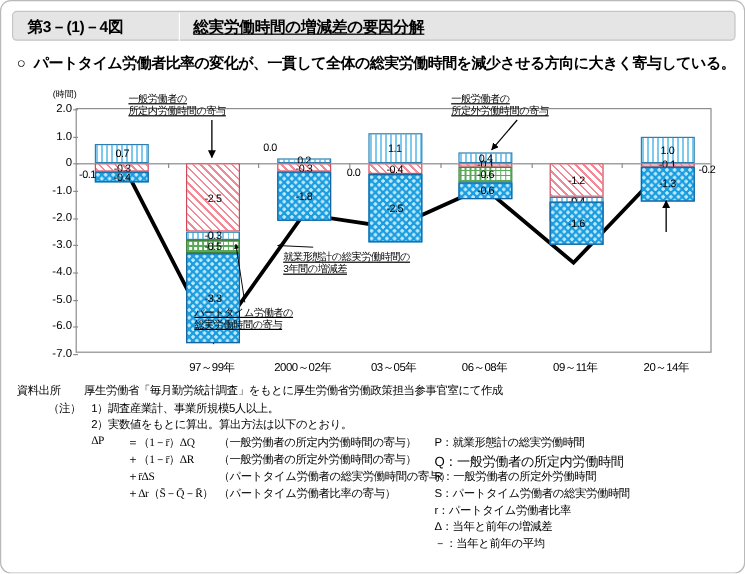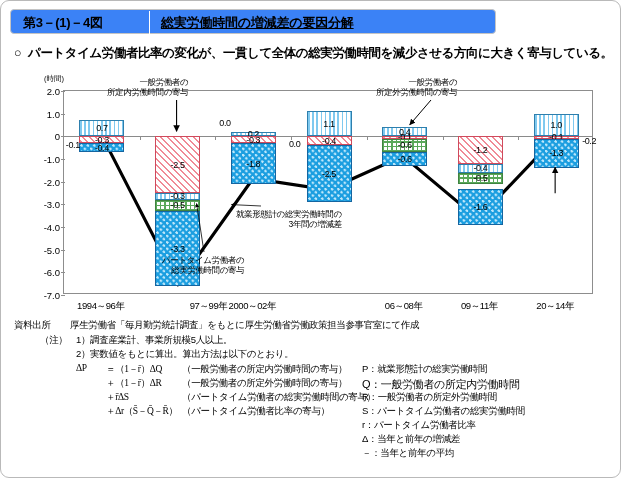--- a/index.html
+++ b/index.html
@@ -13,22 +13,22 @@
     position:relative;width:621px;height:478px;
     background:#ffffff;
     border:1px solid #b9b9b9;
     border-radius:9px;
     box-sizing:border-box;
     overflow:hidden;
   }
 
   
   #hdr{
-    position:absolute;left:9px;top:8px;width:486px;height:25px;
-    background:#3b82f6;
+    position:absolute;left:9px;top:8px;width:603px;height:25px;
+    background:#e5e5e5;
     border:1px solid #c4c4c4;
     border-radius:4px;
     box-sizing:border-box;
   }
   #hdr-num{
     position:absolute;left:12px;top:4px;
     font-size:13px;font-weight:bold;color:#000;
     letter-spacing:-0.3px;white-space:nowrap;
   }
   #hdr-sep{
@@ -131,22 +131,22 @@
     position:absolute;font-size:9px;color:#000;
     letter-spacing:-0.4px;white-space:nowrap;
   }
 
   
   #lineSvg{position:absolute;left:0;top:0;width:100%;height:100%;overflow:visible;}
 
   
   .anno{
     position:absolute;font-size:8.5px;color:#000;
-    line-height:1.22;text-align:right;
-    letter-spacing:-0.4px;white-space:nowrap;
+    line-height:1.22;text-align:left;
+    letter-spacing:-0.4px;white-space:nowrap;text-decoration:underline;
   }
 
   
   #notes{position:absolute;left:13px;top:318px;width:600px;}
   .nrow{position:absolute;font-size:9.5px;color:#000;letter-spacing:-0.35px;white-space:nowrap;}
   .mono{font-family:"Liberation Serif","DejaVu Serif",serif;}
 </style>
 </head>
 <body>
 
@@ -259,43 +259,43 @@
         <div class="barcol" style="left: 393.929px; top: 0px; width: 45px; height: 204px;">
           <div class="seg p-diag" style="top: 45.3333px; height: 27.2px;">
             <span>-1.2</span>
           </div>
           <div class="seg p-vstripe" style="top: 72.5333px; height: 9.06667px;">
             <span>-0.4</span>
           </div>
           <div class="seg p-check" style="top: 81.6px; height: 11.3333px;">
             <span>-0.5</span>
           </div>
-          <div class="seg p-wave" style="top: 98px; height: 36.2667px;">
+          <div class="seg p-wave" style="top: 77px; height: 36.2667px;">
             <span>-1.6</span>
           </div>
         </div>
         <div class="barcol" style="left: 469.643px; top: 0px; width: 45px; height: 204px;">
           <div class="seg p-vstripe" style="top: 22.6667px; height: 22.6667px;">
             <span>1.0</span>
           </div>
           <div class="seg p-diag" style="top: 45.3333px; height: 2.26667px;">
             <span>-0.1</span>
           </div>
           <div class="seg p-wave" style="top: 47.6px; height: 29.4667px;">
             <span>-1.3</span>
           </div>
         </div>
         <div class="outlab" style="left: 1.85714px; top: 49.3333px;">-0.1</div>
         <div class="outlab" style="left: 155.286px; top: 27.3333px;">0.0</div>
         <div class="outlab" style="left: 225px; top: 48.3333px;">0.0</div>
         <div class="outlab" style="left: 518.143px; top: 45.3333px;">-0.2</div>
       </div>
-  <div class="xlab" style="left: 31.8571px; top: 230px;">1994～96年</div>
-      <div class="xlab" style="left: 107.571px; top: 230px; margin-left: 32px;">97～99年</div>
+      <div class="xlab" style="left: 107.571px; top: 230px;">97～99年</div>
       <div class="xlab" style="left: 183.286px; top: 230px;">2000～02年</div>
+      <div class="xlab" style="left: 259px; top: 230px;">03～05年</div>
       <div class="xlab" style="left: 334.714px; top: 230px;">06～08年</div>
       <div class="xlab" style="left: 410.429px; top: 230px;">09～11年</div>
       <div class="xlab" style="left: 486.143px; top: 230px;">20～14年</div>
       <div class="anno" style="left: 93px; top: 7px;">
         <div>一般労働者の</div>
         <div>所定内労働時間の寄与</div>
       </div>
       <div class="anno" style="left: 362px; top: 7px;">
         <div>一般労働者の</div>
         <div>所定外労働時間の寄与</div>

